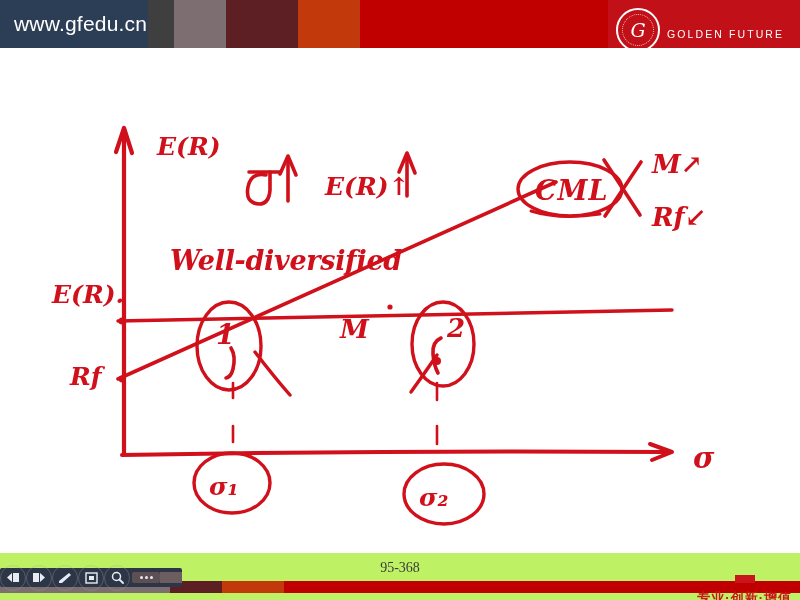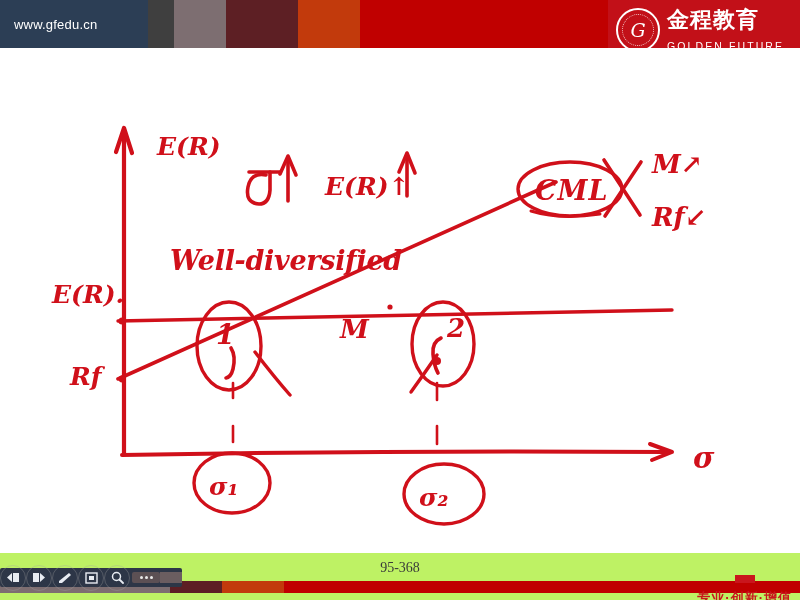--- a/index.html
+++ b/index.html
@@ -27,21 +27,21 @@
   .hdr-url-band {
     width: 148px;
     background: #2c3e55;
     display: flex;
     align-items: center;
     padding-left: 14px;
     box-sizing: border-box;
   }
   #header-url {
     color: #ffffff;
-    font-size: 13px;
+    font-size: 21px;
     letter-spacing: 0.2px;
     white-space: nowrap;
   }
   .b1 { width: 26px; background: #3f3f3f; }
   .b2 { width: 52px; background: #7d6e71; }
   .b3 { width: 72px; background: #5d1f24; }
   .b4 { width: 62px; background: #c23a0c; }
   .b5 { flex: 1; background: #c00000; }
 
   #logo-box {
@@ -225,21 +225,20 @@
   <div class="hdr-band b3"></div>
   <div class="hdr-band b4"></div>
   <div class="hdr-band b5"></div>
 </div>
 
 <div id="logo-box">
   <div id="logo-seal">
     <div id="logo-seal-glyph">G</div>
   </div>
   <div id="logo-text">
-    <div id="logo-cn">金程教育</div>
     <div id="logo-en">GOLDEN FUTURE</div>
   </div>
 </div>
 
 <div id="deco-diamonds">
   <div class="dia dia-a"></div>
   <div class="dia dia-b"></div>
   <div class="dia dia-c"></div>
 </div>
 

